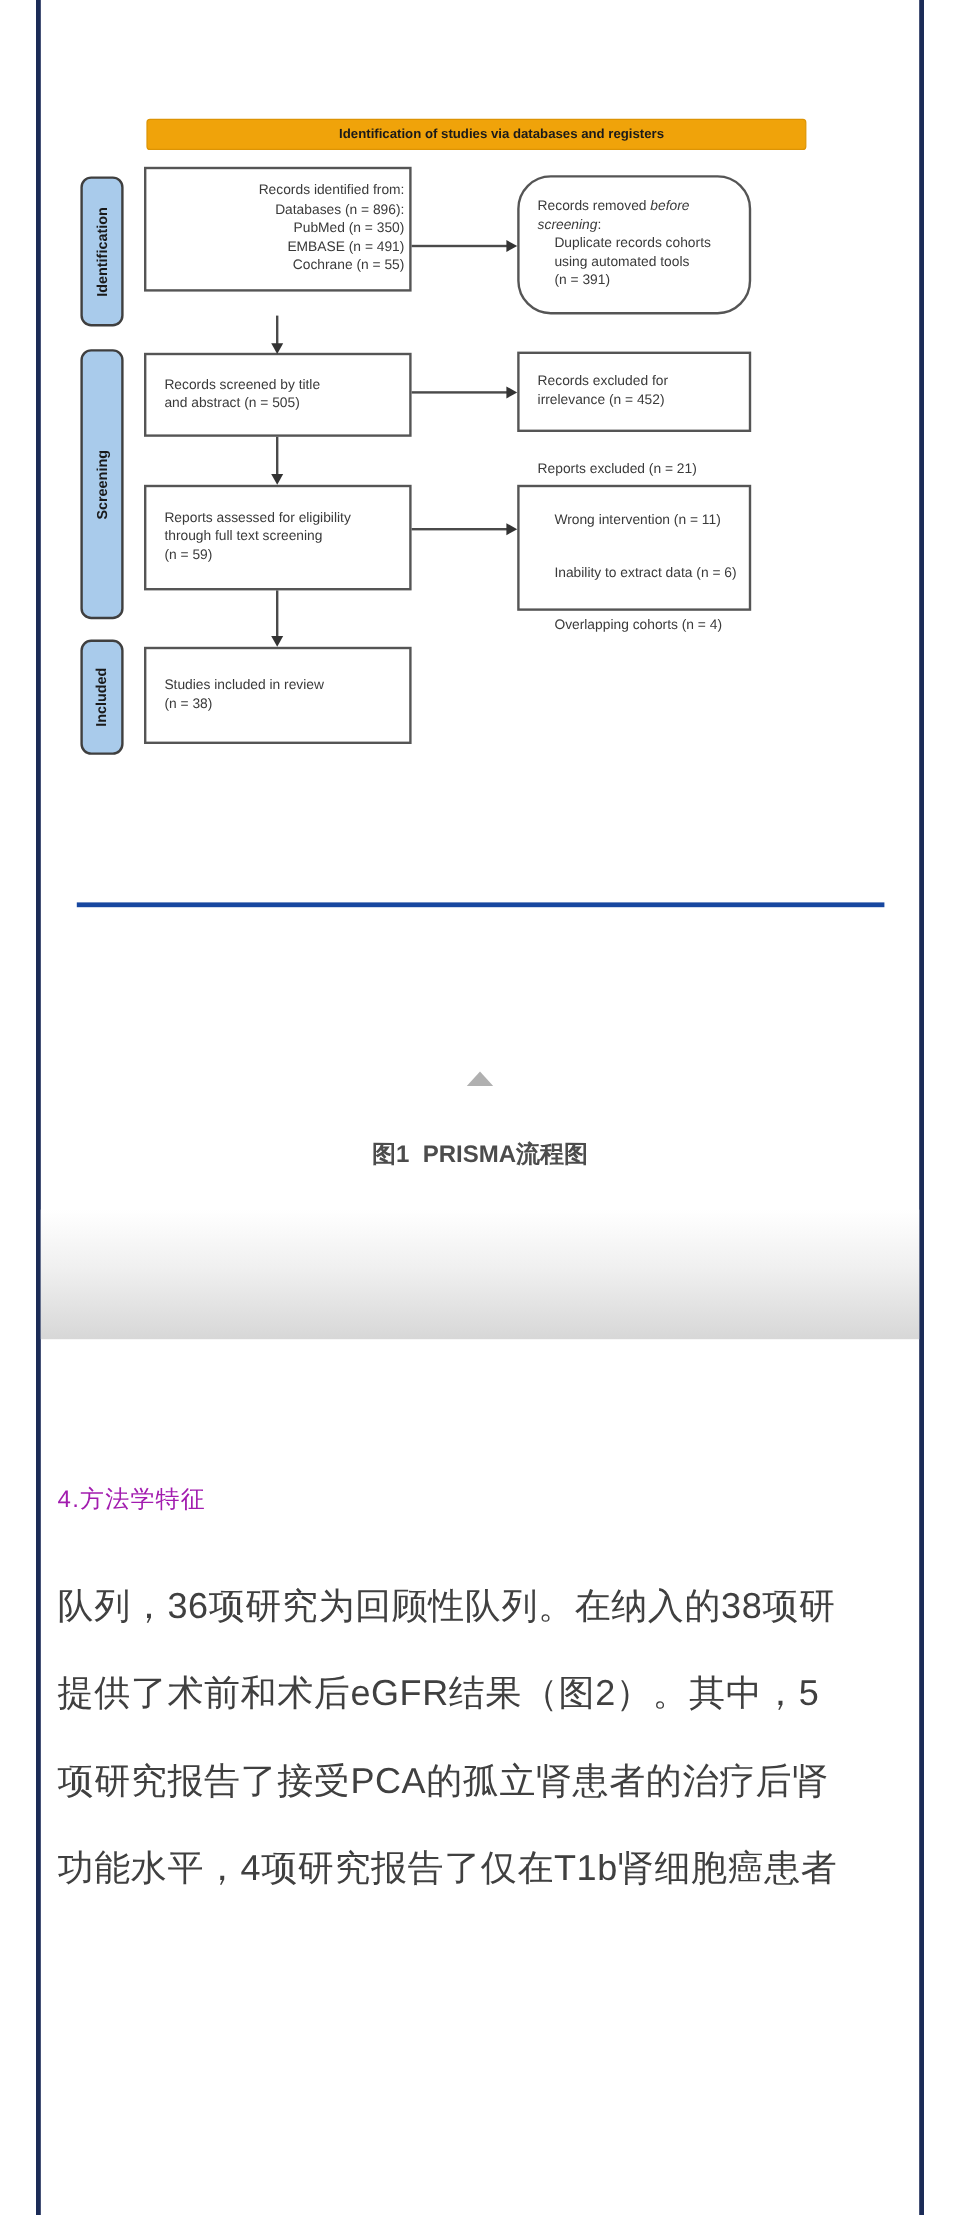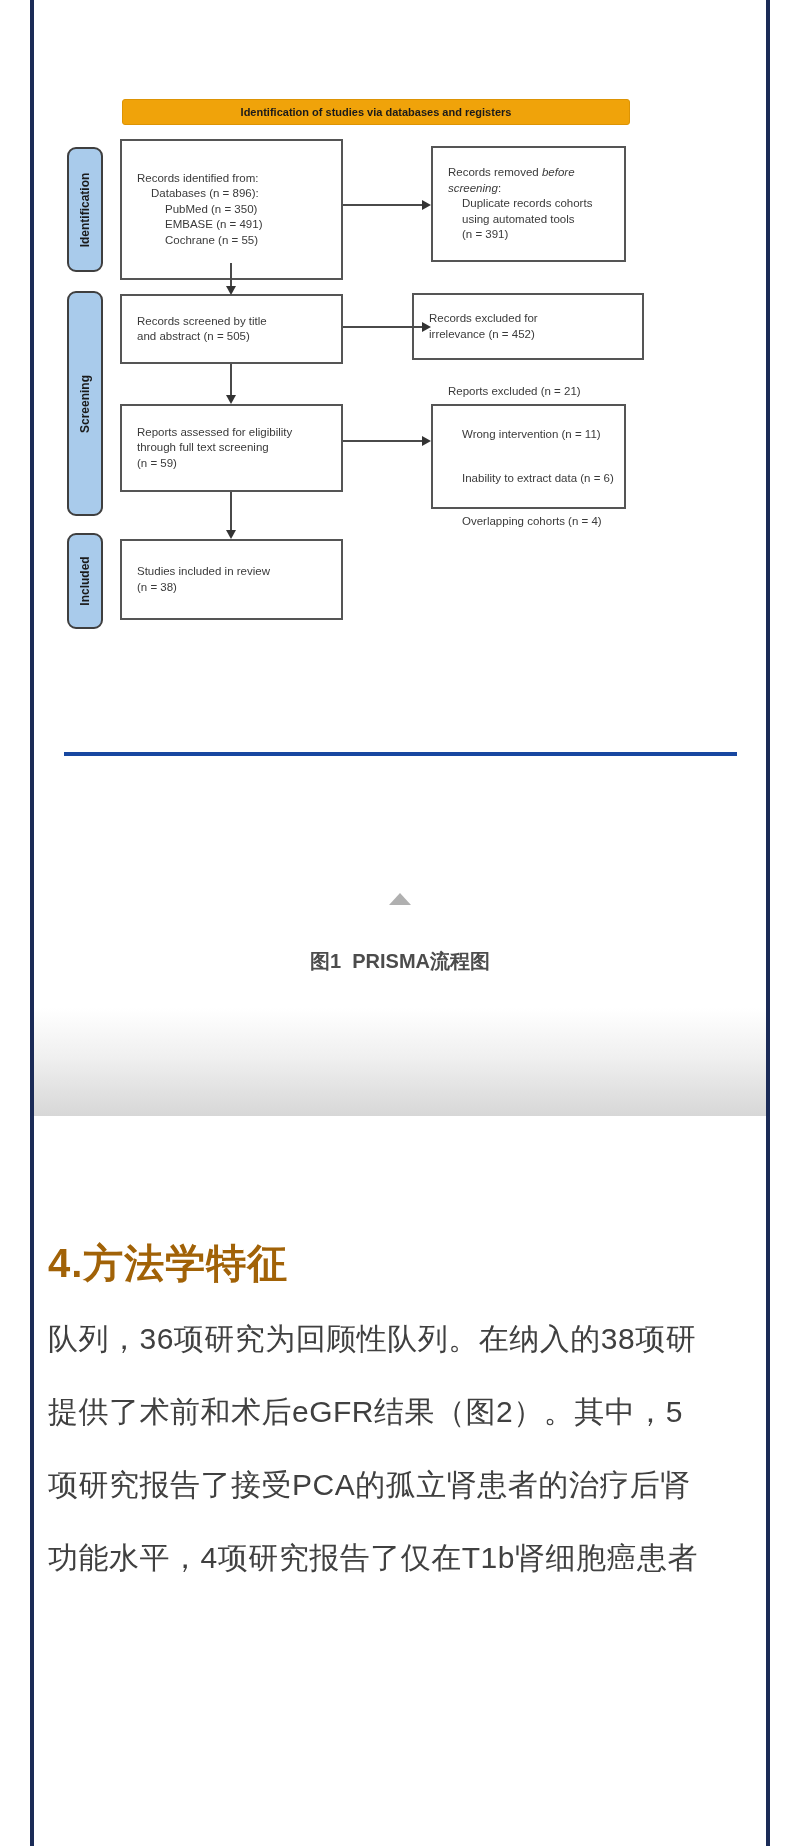--- a/index.html
+++ b/index.html
@@ -9,21 +9,21 @@
   }
   .side-border { position:absolute; top:0; width:4px; height:1846px; background:#1B2B57; }
   .side-border.left { left:30px; }
   .side-border.right { left:766px; }
 
   
   .banner {
     position:absolute; left:122px; top:99px; width:506px; height:24px;
     background:#F0A30A; border:1px solid #DD9404; border-radius:3px;
     display:flex; align-items:center; justify-content:center;
-    font-size:11px; font-weight:bold; color:#1a1a1a;
+    font-size:11px; font-weight:bold; color:#1a1a1a;padding-left:42px;
   }
   .stage {
     position:absolute; left:67px; width:32px;
     background:#A9CBEB; border:2px solid #3f3f3f; border-radius:9px;
     display:flex; align-items:center; justify-content:center;
   }
   .stage span {
     transform:rotate(-90deg); white-space:nowrap;
     font-size:12px; font-weight:bold; color:#1a1a1a;
   }
@@ -34,24 +34,24 @@
   .fbox {
     position:absolute; background:#fff; border:2px solid #555;
     color:#3a3a3a; font-size:11.5px; line-height:15.5px;
     display:flex; flex-direction:column; justify-content:center;
     padding-left:15px; padding-right:4px; box-sizing:border-box;
   }
   .fbox .ind1 { padding-left:14px; }
   .fbox .ind2 { padding-left:28px; }
   .fbox i { font-style:italic; }
 
-  .box-identified       { left:120px; top:139px; width:223px; height:141px; }
-  .box-removed          { left:431px; top:146px; width:195px; height:116px; }
+  .box-identified       { left:120px; top:139px; width:223px; height:104px;align-items:flex-end; }
+  .box-removed          { left:431px; top:146px; width:195px; height:116px;border-radius:28px; }
   .box-screened         { left:120px; top:294px; width:223px; height:70px; }
-  .box-irrelevance      { left:412px; top:293px; width:232px; height:67px; }
+  .box-irrelevance      { left:431px; top:293px; width:195px; height:67px; }
   .box-assessed         { left:120px; top:404px; width:223px; height:88px; }
   .box-reports-excluded { left:431px; top:404px; width:195px; height:105px;gap:28px; }
   .box-included         { left:120px; top:539px; width:223px; height:81px; }
 
   .aline-h { position:absolute; height:2px; background:#4a4a4a; }
   .ahead-r { position:absolute; width:0; height:0;
              border-top:5px solid transparent; border-bottom:5px solid transparent;
              border-left:9px solid #333; }
   .aline-v { position:absolute; width:2px; background:#4a4a4a; }
   .ahead-d { position:absolute; width:0; height:0;
@@ -70,21 +70,21 @@
     font-size:20px; font-weight:bold; color:#4c4c4c; white-space:pre;
   }
   .gray-band {
     position:absolute; left:34px; top:1008px; width:732px; height:108px;
     background:linear-gradient(180deg, #ffffff 0%, #f0f0f0 45%, #d7d7d7 100%);
   }
 
   
   .article-heading {
     position:absolute; left:48px; top:1236px; width:700px;
-    font-size:40px; font-weight:bold; color:#a16207; letter-spacing:1px;
+    font-size:20px; font-weight:normal; color:#a21caf; letter-spacing:1px;
   }
   .article-paragraph { position:absolute; left:48px; top:1302px; width:712px; }
   .article-paragraph .pline {
     height:73px; line-height:73px; font-size:30px; color:#404040;
     letter-spacing:0.5px; white-space:nowrap;
   }
 </style>
 </head>
 <body>
 

